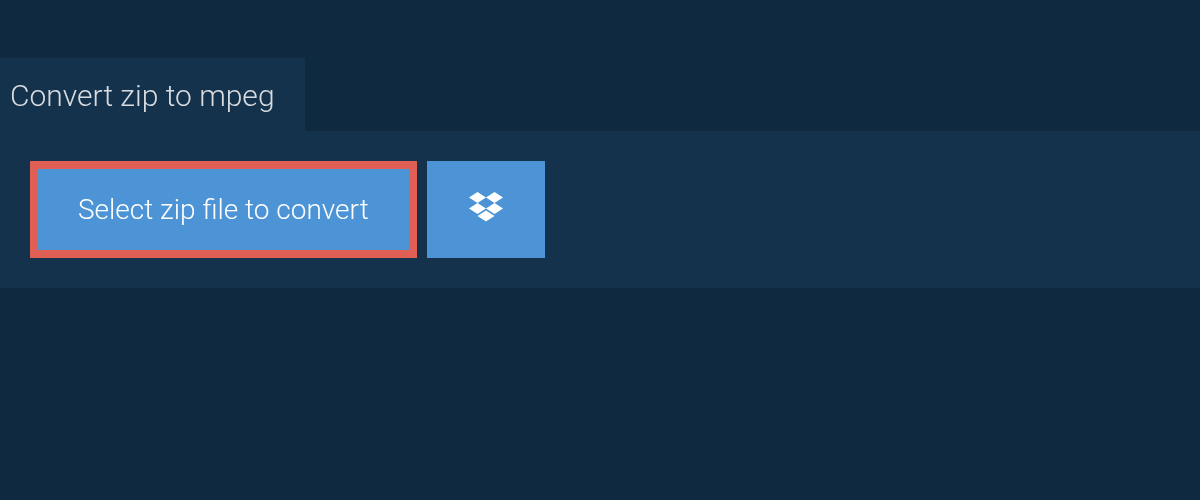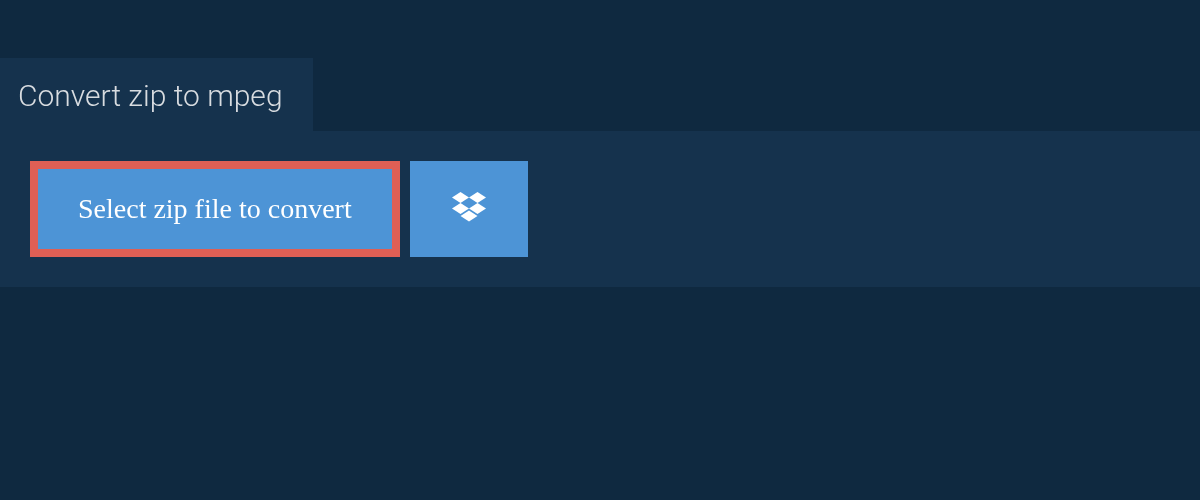--- a/index.html
+++ b/index.html
@@ -10,39 +10,38 @@
     body {
       width: 1200px;
       height: 500px;
       background: #0f2940;
       font-family: -apple-system, BlinkMacSystemFont, 'Segoe UI', Roboto, sans-serif;
       overflow: hidden;
     }
     .tab-header {
       background: #15324d;
       display: inline-block;
-      padding: 20px 30px 18px 18px;
+      padding: 20px 30px 18px 10px;
       margin-top: 58px;
       text-align: center;
     }
     .tab-header-text {
       color: #d8dce0;
       font-size: 30px;
       font-weight: 300;
     }
     .content-panel {
       background: #15324d;
       padding: 30px 30px 30px 30px;
       width: 1200px;
     }
     .button-row {
       display: flex;
       gap: 10px;
       align-items: stretch;
-      font-family: Liberation Serif, serif;
     }
     .select-button {
       background: #4d94d6;
       border: 8px solid #df5f55;
       color: #ffffff;
       font-size: 28px;
       font-weight: 300;
       padding: 24px 40px;
       cursor: pointer;
       display: flex;

